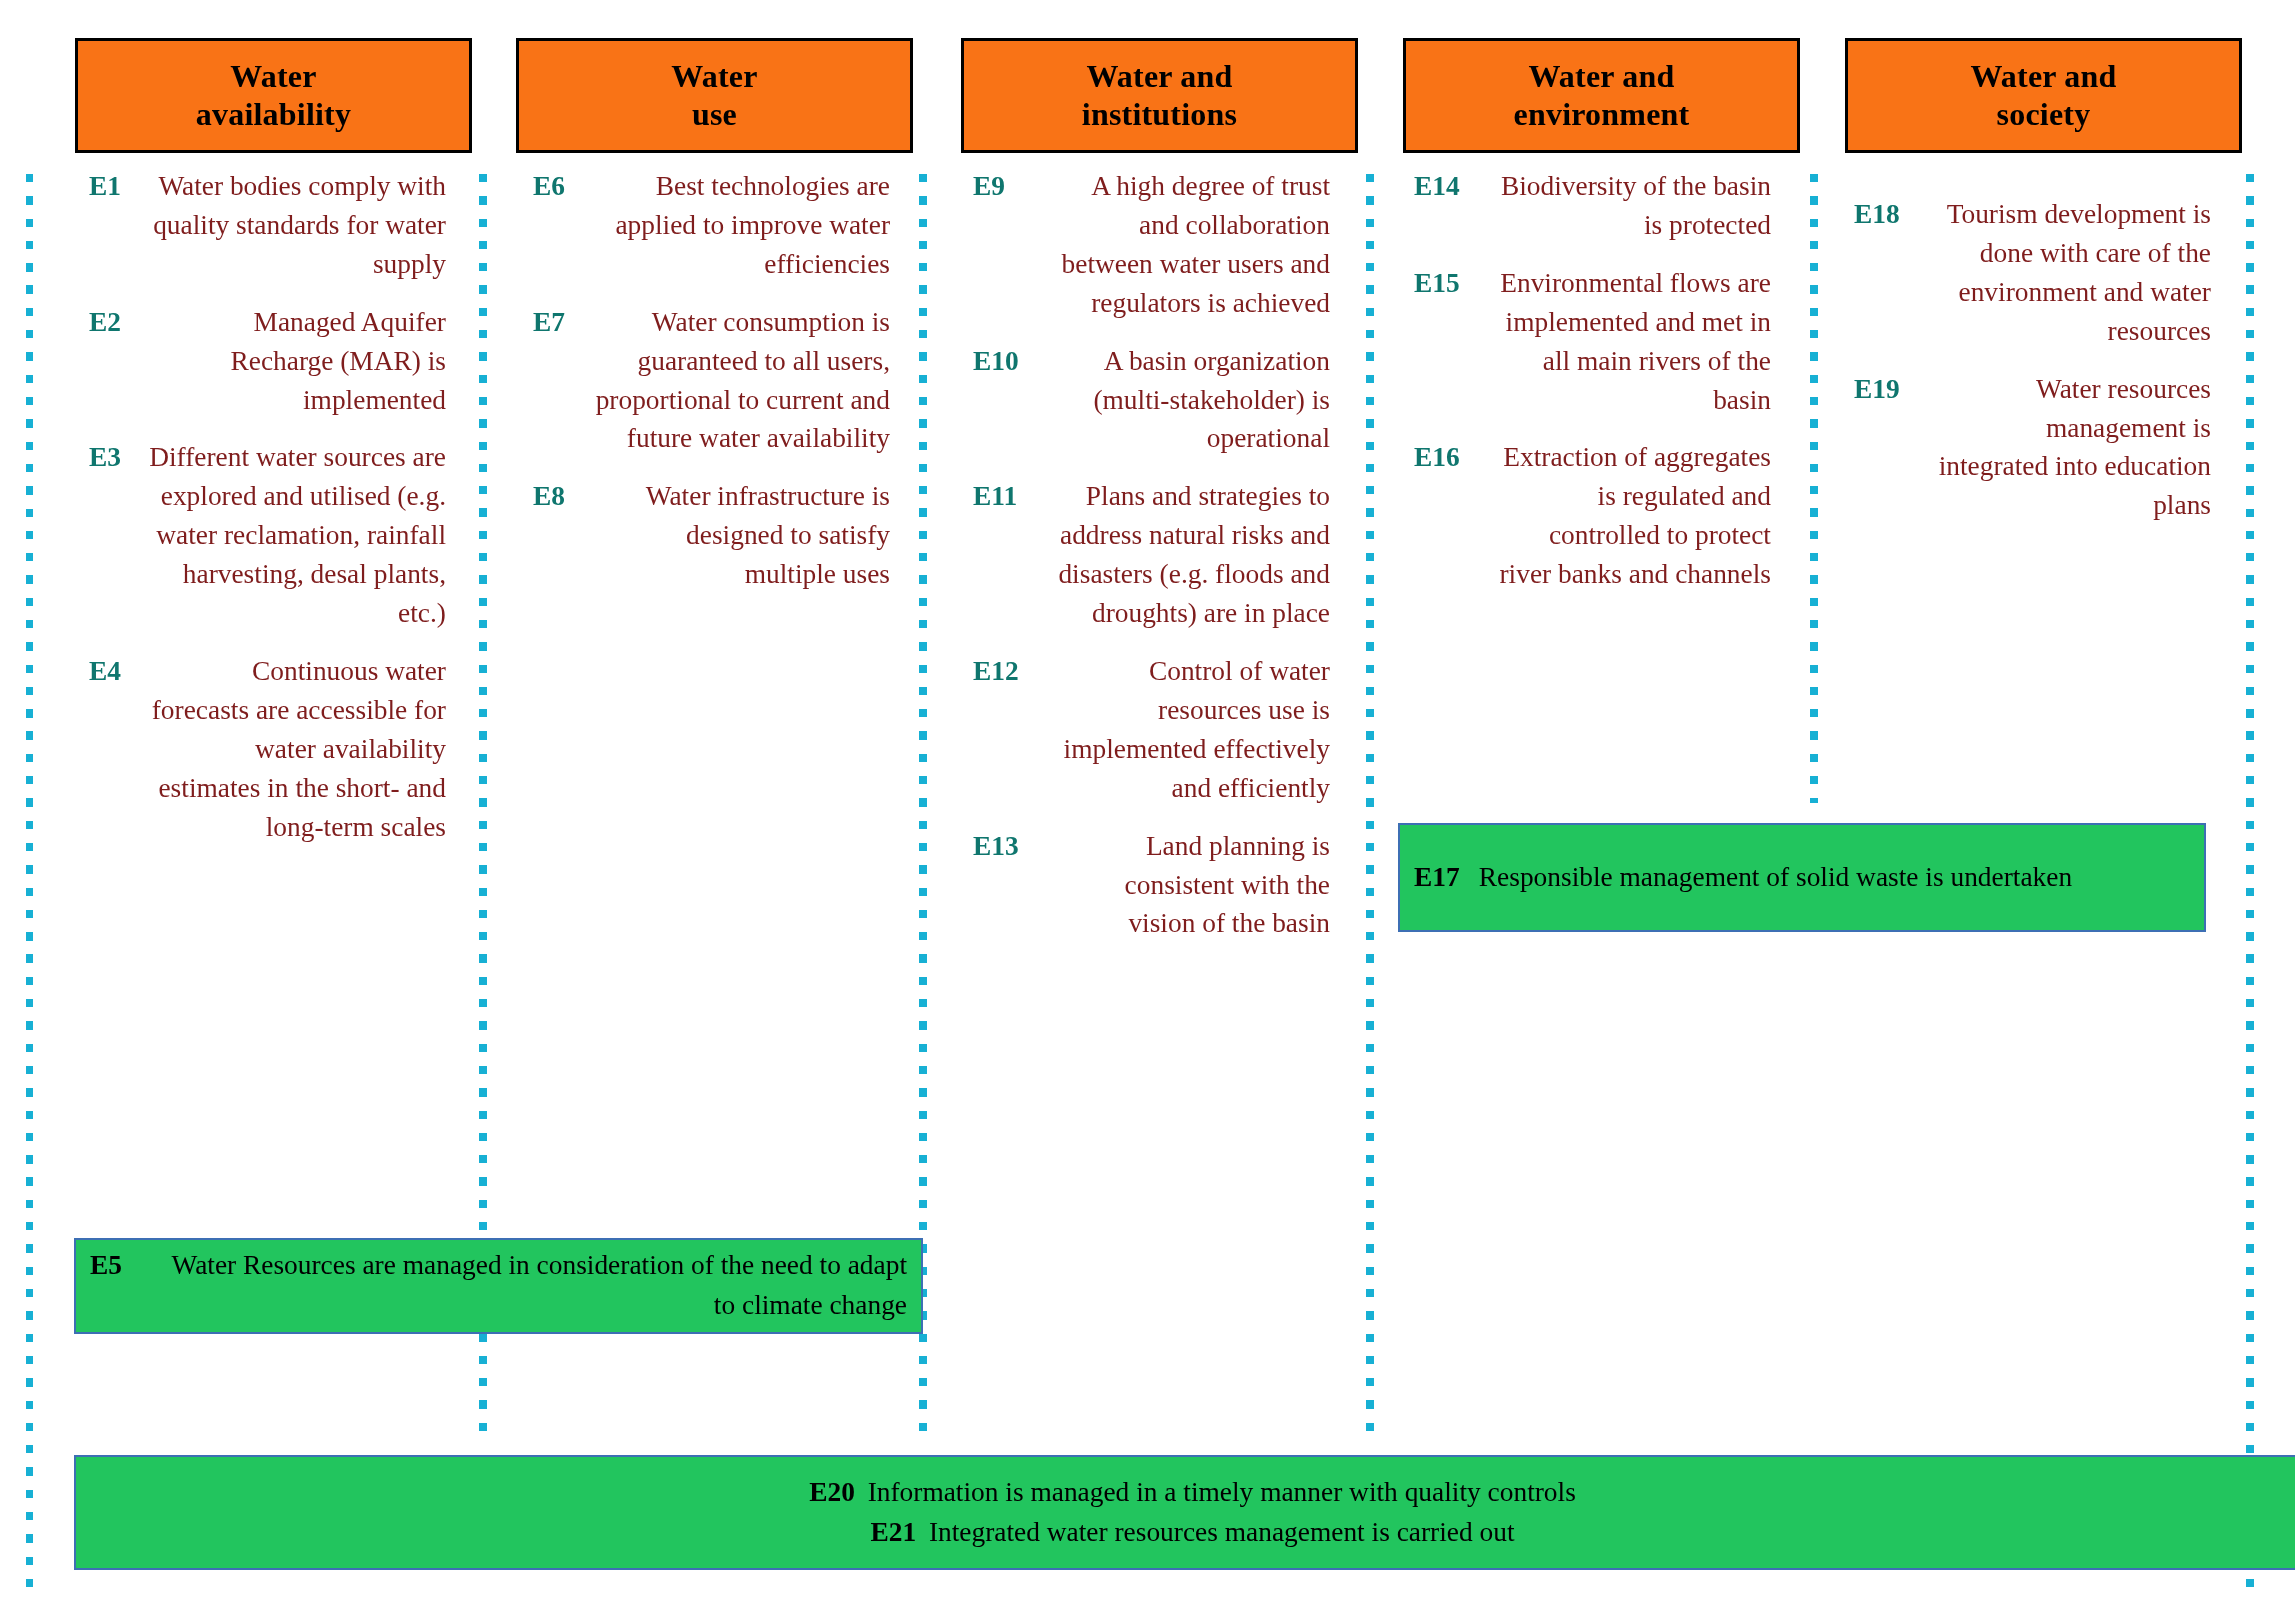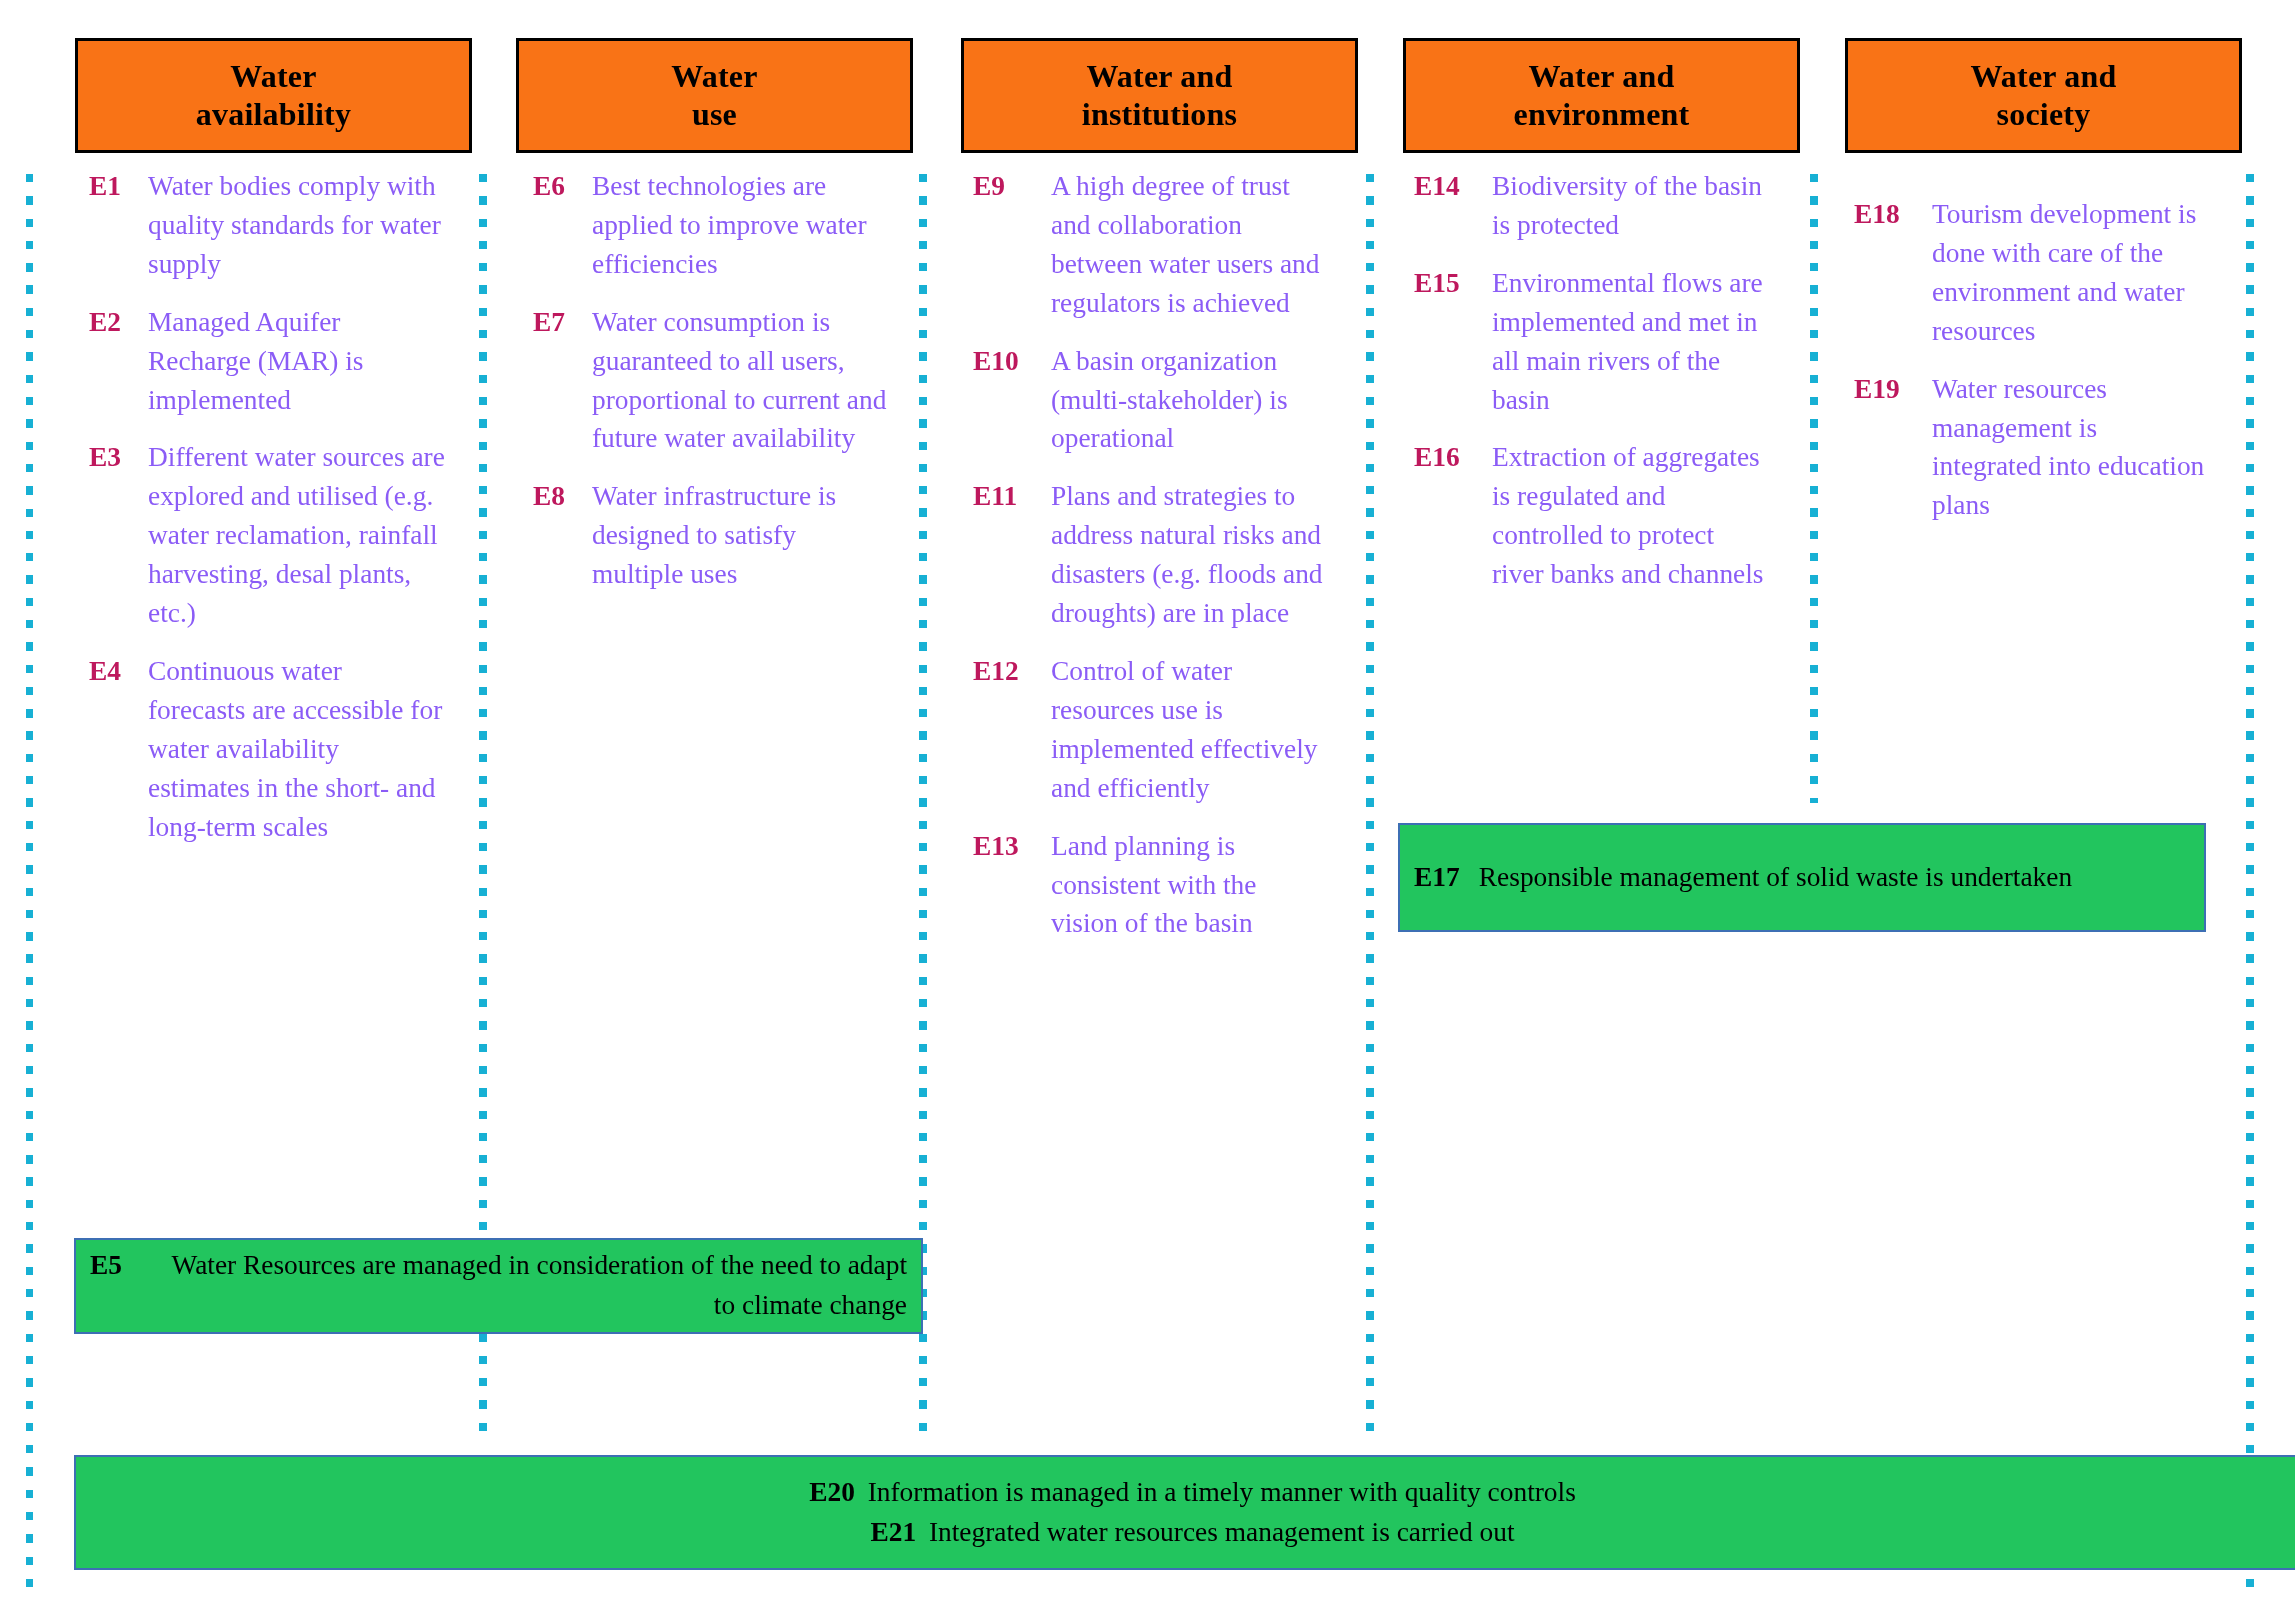--- a/index.html
+++ b/index.html
@@ -51,29 +51,30 @@
   }
   .item {
     display: flex;
     align-items: flex-start;
     margin-bottom: 19px;
   }
   .item-code {
     font-weight: bold;
     font-size: 27.4px;
     line-height: 1.42;
-    color: #be185d;
+    color: #0f766e;
     flex: 0 0 auto;
     white-space: nowrap;
   }
   .item-text {
     font-size: 27.4px;
     line-height: 1.42;
-    color: #8b5cf6;
+    color: #7f1d1d;
     padding-left: 9px;
+    text-align: right;
   }
 
   
   .codew-2 { min-width: 50px; }
   .codew-3 { min-width: 69px; }
 
   
   .obox {
     position: absolute;
     border: 2.6px solid #3d6fb4;

